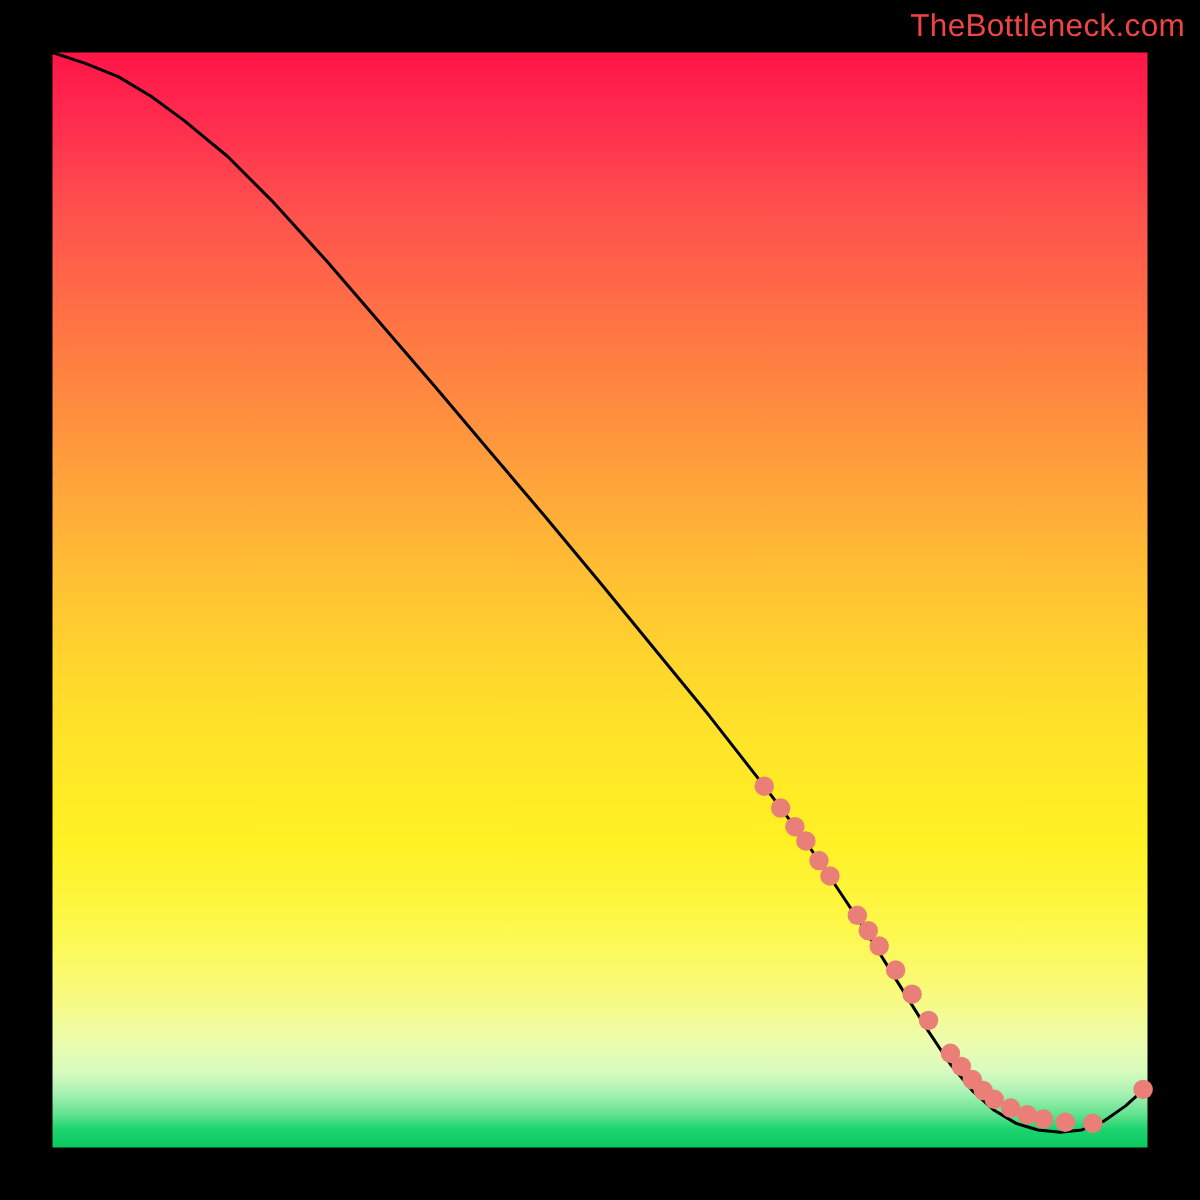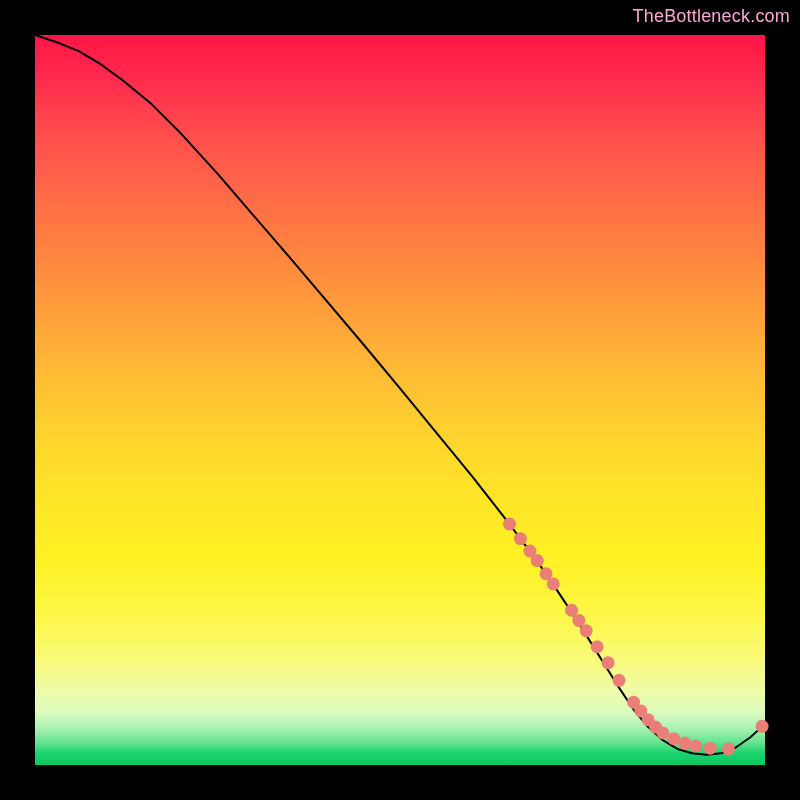--- a/index.html
+++ b/index.html
@@ -39,23 +39,23 @@
       #a9f2b3 95%,
       #62e28e 97%,
       #1ed470 98.3%,
       #08c95d 100%
     );
   }
   .watermark {
     position: absolute;
     top: 6px;
     right: 10px;
-    color: #f9a8d4;
+    color: #ef4444;
     font-family: Arial, Helvetica, sans-serif;
-    font-size: 18px;
+    font-size: 21px;
     letter-spacing: 0.2px;
     user-select: none;
   }
   svg.curve {
     position: absolute;
     left: 0; top: 0; width: 100%; height: 100%;
     overflow: visible;
   }
   .curve-path {
     fill: none;

